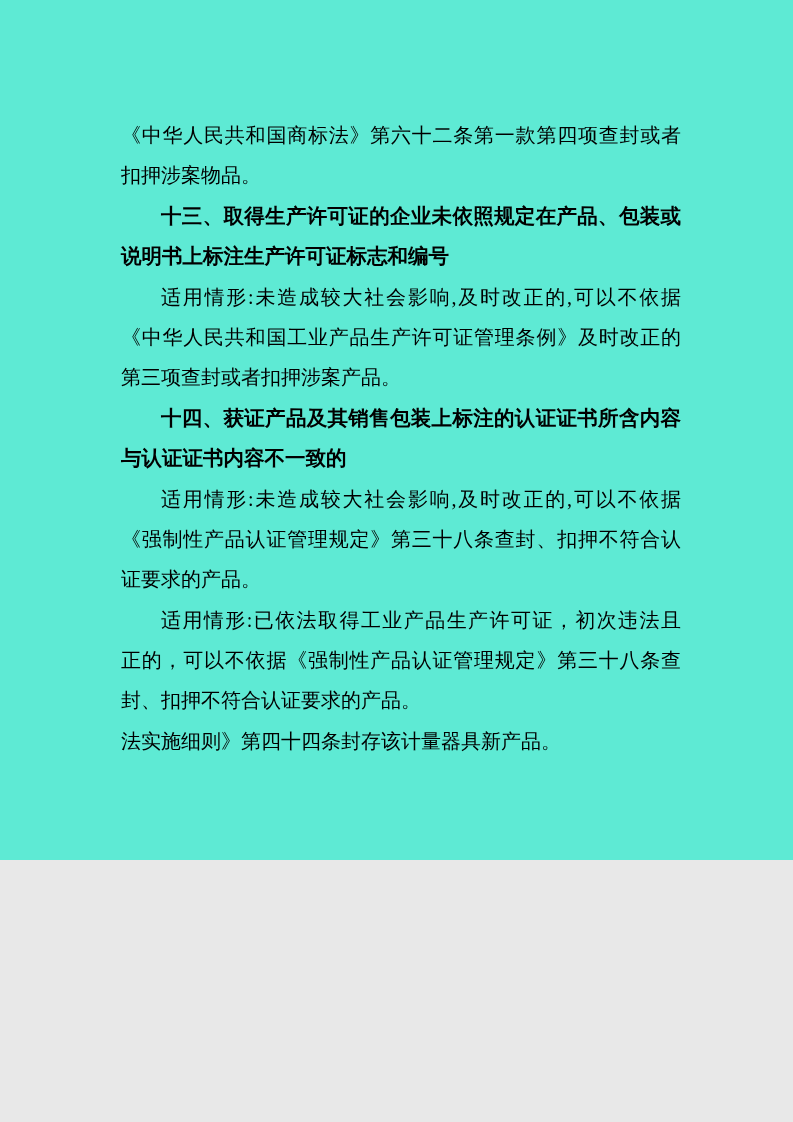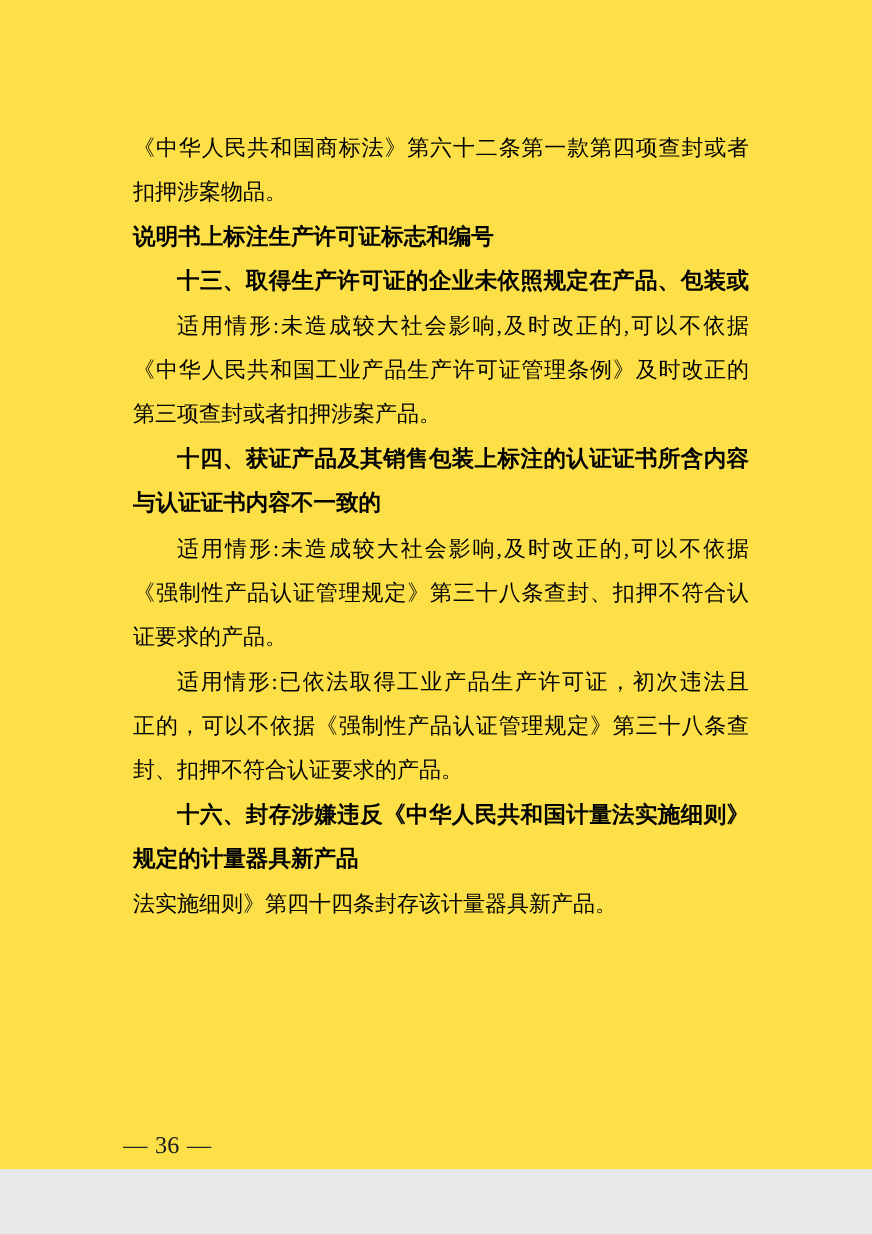--- a/index.html
+++ b/index.html
@@ -3,23 +3,23 @@
 <meta charset="utf-8">
 <style>
   html, body {
     margin: 0;
     padding: 0;
     background: #e8e8e8;
   }
   .page {
     position: relative;
     width: 793px;
-    height: 1063px;
+    height: 860px;
     margin: 0 auto;
-    background: #fde047;
+    background: #5eead4;
     color: #000000;
     font-family: "Liberation Serif", "DejaVu Serif", serif;
     overflow: hidden;
   }
   .content {
     position: absolute;
     left: 121px;
     top: 115px;
     width: 560px;
   }
@@ -60,22 +60,22 @@
 <div class="page">
 
   <div class="content">
 
     <div class="para">
       <div class="line">《中华人民共和国商标法》第六十二条第一款第四项查封或者</div>
       <div class="line last">扣押涉案物品。</div>
     </div>
 
     <div class="para heading">
+      <div class="line indent">十三、取得生产许可证的企业未依照规定在产品、包装或</div>
       <div class="line last">说明书上标注生产许可证标志和编号</div>
-      <div class="line indent">十三、取得生产许可证的企业未依照规定在产品、包装或</div>
     </div>
 
     <div class="para">
       <div class="line indent">适用情形:未造成较大社会影响,及时改正的,可以不依据</div>
       <div class="line">《中华人民共和国工业产品生产许可证管理条例》及时改正的</div>
       <div class="line last">第三项查封或者扣押涉案产品。</div>
     </div>
 
     <div class="para heading">
       <div class="line indent">十四、获证产品及其销售包装上标注的认证证书所含内容</div>
@@ -88,24 +88,20 @@
       <div class="line last">证要求的产品。</div>
     </div>
 
 
     <div class="para">
       <div class="line indent">适用情形:已依法取得工业产品生产许可证，初次违法且</div>
       <div class="line">正的，可以不依据《强制性产品认证管理规定》第三十八条查</div>
       <div class="line last">封、扣押不符合认证要求的产品。</div>
     </div>
 
-    <div class="para heading">
-      <div class="line indent">十六、封存涉嫌违反《中华人民共和国计量法实施细则》</div>
-      <div class="line last">规定的计量器具新产品</div>
-    </div>
 
     <div class="para">
       <div class="line last">法实施细则》第四十四条封存该计量器具新产品。</div>
     </div>
 
   </div>
 
   <div class="footer">
     <span>—</span>
     <span>36</span>

